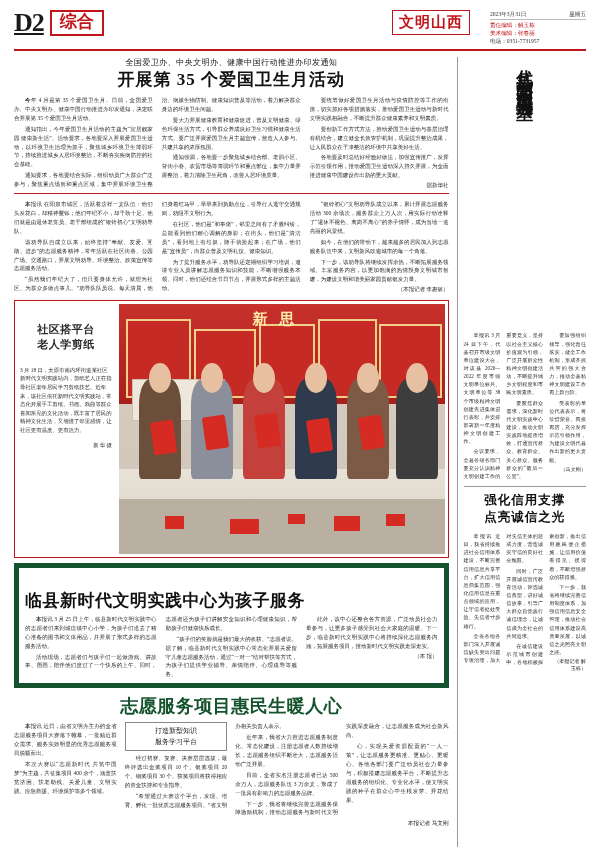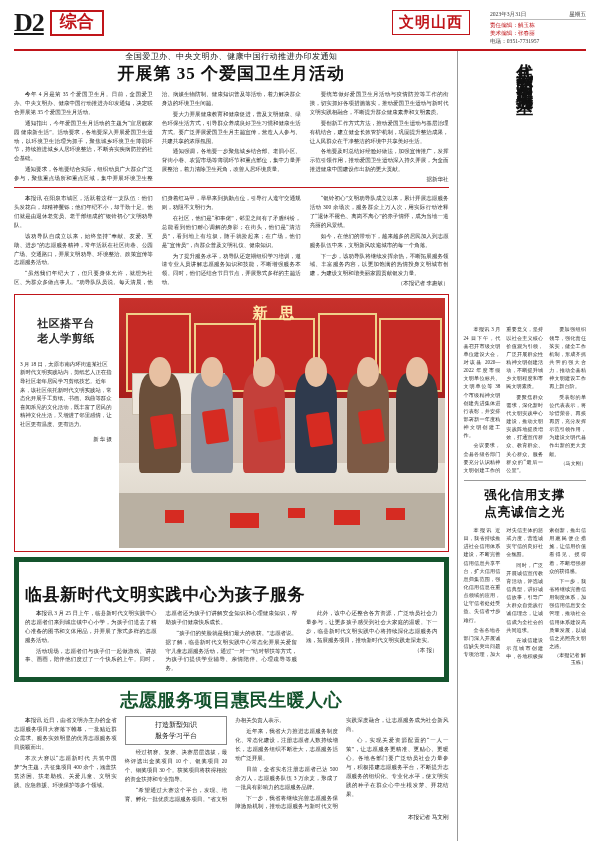--- a/index.html
+++ b/index.html
@@ -17,21 +17,21 @@
   .mast-left{display:flex;align-items:center;gap:6px;}
   .page-no{font-family:"Liberation Serif",serif;font-size:26px;font-weight:bold;letter-spacing:-1px;line-height:1;text-decoration:underline;}
   .section-box{border:2px solid #c0151a;color:#c0151a;font-weight:bold;font-size:17px;padding:1px 8px 2px 8px;line-height:1.1;}
   .mast-right{display:flex;align-items:flex-start;gap:20px;}
   .paper-name{color:#c0151a;font-weight:bold;font-size:15px;letter-spacing:1px;border:1px solid #c0151a;padding:2px 6px;}
   .mast-meta{font-size:5.6px;line-height:1.45;color:#333;text-align:left;min-width:96px;}
   .mast-meta .row1{display:flex;justify-content:space-between;border-bottom:1px solid #bbb;padding-bottom:1px;margin-bottom:1px;}
   .mast-meta .redtag{color:#c0151a;}
 
   
-  .body-wrap{display:flex;gap:8px;margin-top:0;height:790px;}
+  .body-wrap{display:flex;gap:8px;margin-top:6px;height:790px;}
   .left-col{width:440px;position:relative;}
   .right-col{width:124px;border-left:1px solid #999;padding-left:6px;}
 
   
   .kicker{text-align:center;font-size:8.2px;color:#222;margin-bottom:2px;letter-spacing:.3px;}
   .headline1{text-align:center;font-size:17px;font-weight:bold;letter-spacing:1px;color:#111;line-height:1.15;margin:2px 0 6px 0;}
   .rule-red{height:1px;background:#c0151a;margin:4px 0 6px 0;}
   .headline2{text-align:center;font-size:19px;font-weight:bold;color:#111;letter-spacing:.5px;margin:6px 0 6px 0;}
   .headline4{text-align:center;font-size:18px;font-weight:bold;color:#14532d;letter-spacing:.5px;margin:6px 0 4px 0;}
 
@@ -233,21 +233,21 @@
         <p class="rt">本报讯 3 月 24 日下午，代县召开市级文明单位建设大会，对该县 2020—2022 年度市级文明单位标兵、文明单位等 38 个市级精神文明创建先进集体进行表彰，并安排部署新一年度精神文明创建工作。</p>
         <p class="rt">会议要求，全县各级各部门要充分认识精神文明创建工作的重要意义，坚持以社会主义核心价值观为引领，广泛开展群众性精神文明创建活动，不断提升城乡文明程度和市民文明素质。</p>
         <p class="rt">要聚焦群众需求，深化新时代文明实践中心建设，推动文明实践阵地提质增效，打通宣传群众、教育群众、关心群众、服务群众的“最后一公里”。</p>
         <p class="rt">要加强组织领导，强化责任落实，健全工作机制，形成齐抓共管的强大合力，推动全县精神文明建设工作再上新台阶。</p>
         <p class="rt">受表彰的单位代表表示，将珍惜荣誉、再接再厉，充分发挥示范引领作用，为建设文明代县作出新的更大贡献。</p>
         <div class="rc-sign">（马文刚）</div>
       </div>
 
       <div class="rc-hr"></div>
 
-      <div class="rc-head2" style="white-space:pre-line;">强化信用支撑
+      <div class="rc-head2" style="white-space:pre-line;font-family:Liberation Mono, monospace;">强化信用支撑
 点亮诚信之光</div>
       <div class="rc-cols2">
         <p class="rt">本报讯 近日，我省持续推进社会信用体系建设，不断完善信用信息共享平台，扩大信用信息归集范围，强化信用信息在重点领域的应用，让守信者处处受益、失信者寸步难行。</p>
         <p class="rt">全省各地各部门深入开展诚信缺失突出问题专项治理，加大对失信主体的惩戒力度，营造诚实守信的良好社会氛围。</p>
         <p class="rt">同时，广泛开展诚信宣传教育活动，评选诚信典型，讲好诚信故事，引导广大群众自觉践行诚信理念，让诚信成为全社会的共同追求。</p>
         <p class="rt">在诚信建设示范城市创建中，各地积极探索创新，推出信用惠民便企措施，让信用价值看得见、摸得着，不断增强群众的获得感。</p>
         <p class="rt">下一步，我省将继续完善信用制度体系，加强信用信息安全管理，推动社会信用体系建设高质量发展，以诚信之光照亮文明之路。</p>
         <div class="rc-sign">（本报记者 解玉栋）</div>
       </div>
     </div>

